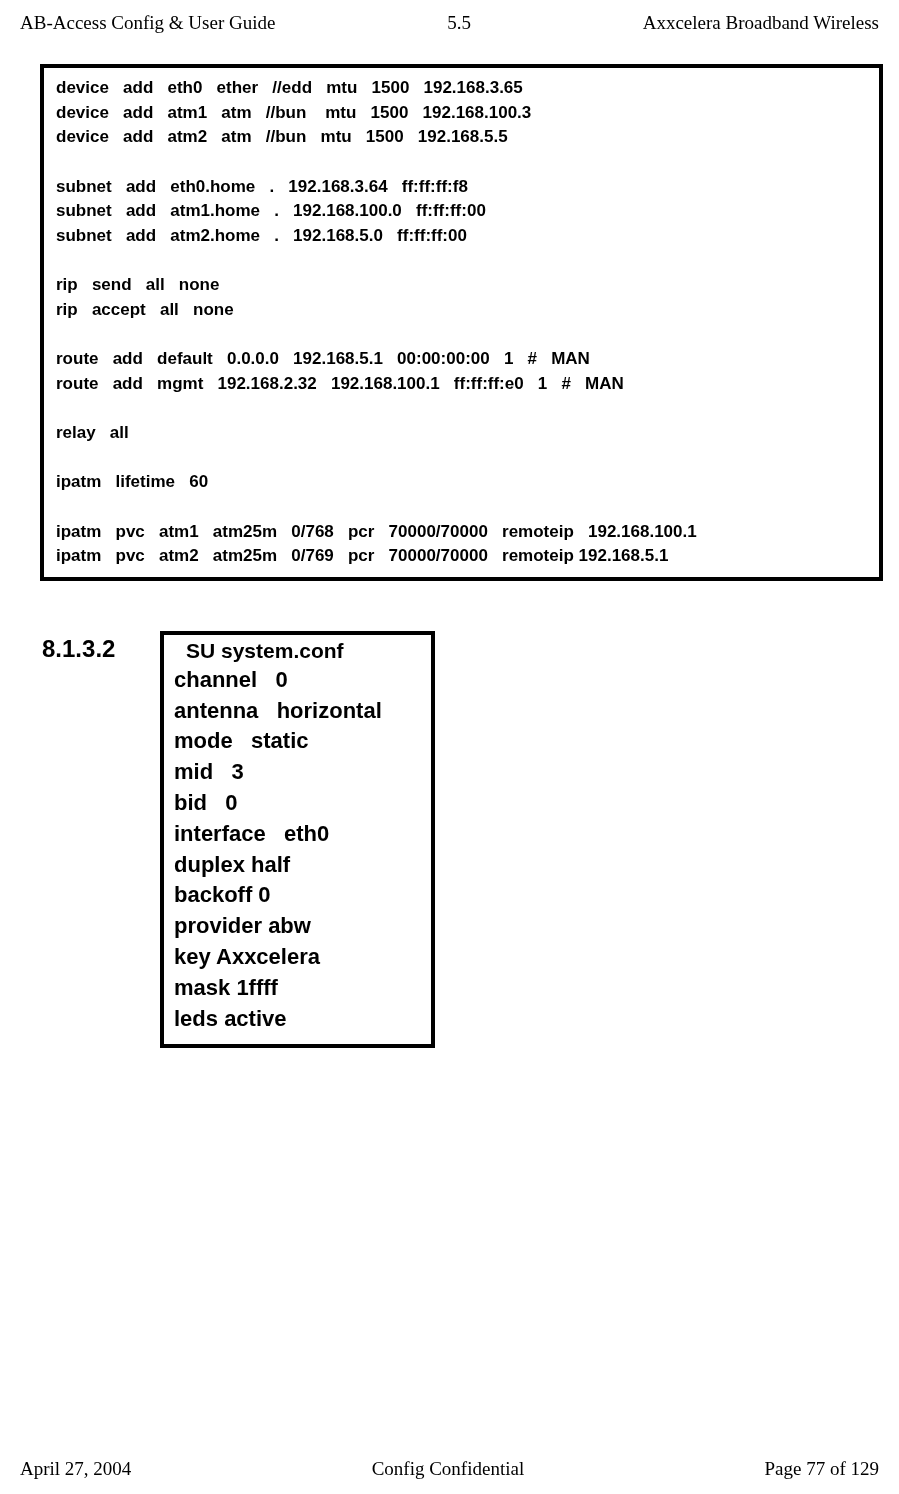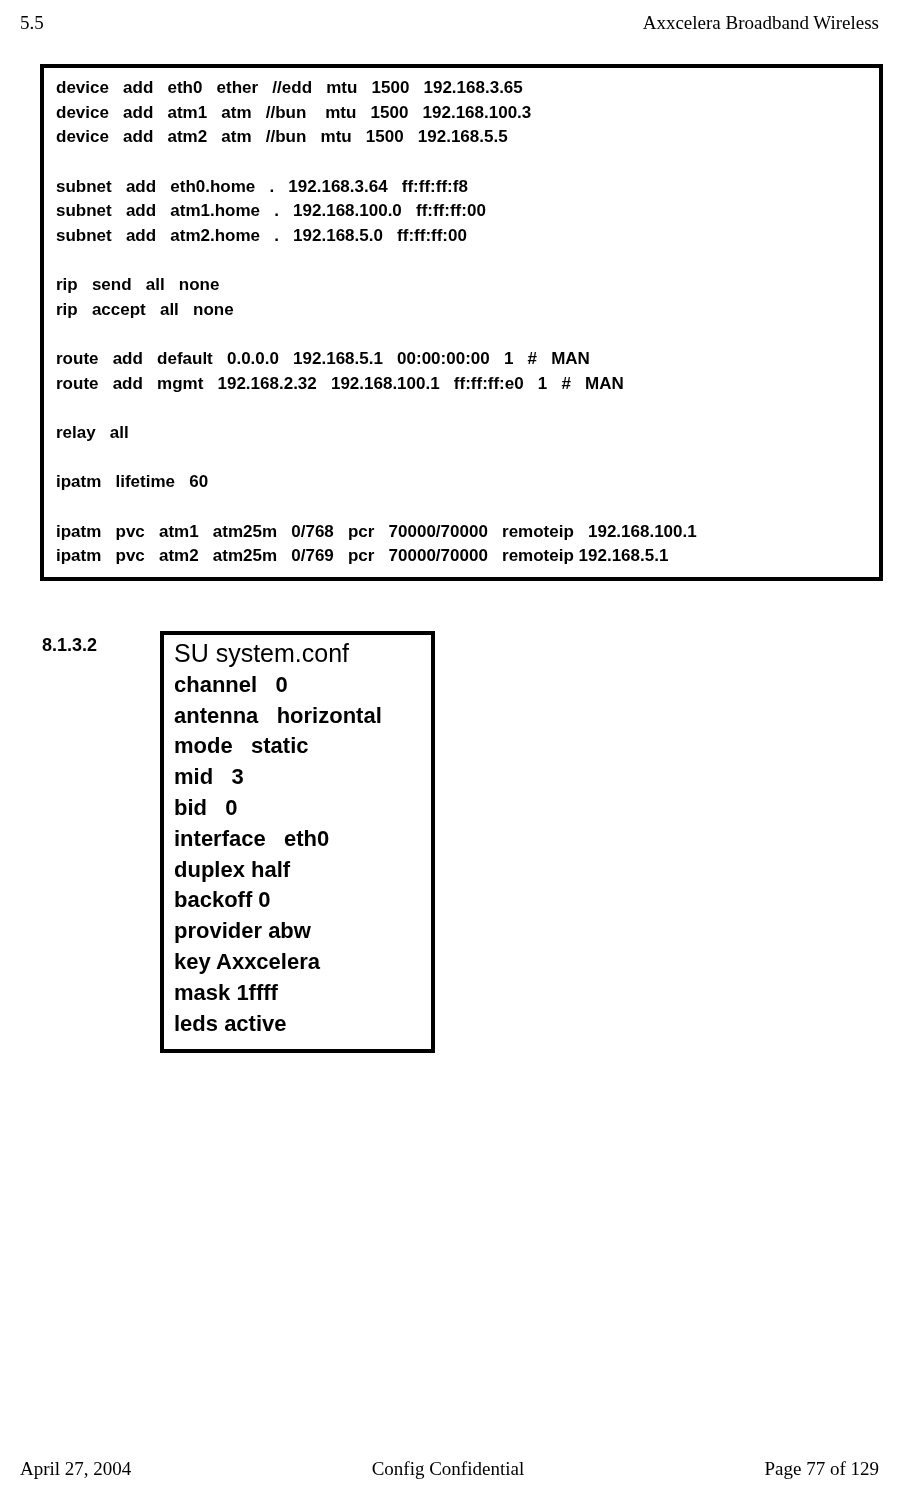--- a/index.html
+++ b/index.html
@@ -37,35 +37,36 @@
       white-space: pre-wrap;
     }
     .section-row {
       display: flex;
       align-items: flex-start;
       margin-top: 50px;
     }
     .section-num {
       font-family: Arial, Helvetica, sans-serif;
       font-weight: bold;
-      font-size: 18px;
+      font-size: 24px;
       width: 120px;
       padding-left: 2px;
       padding-top: 4px;
     }
     .small-box {
       border: 4px solid #000;
       padding: 4px 10px 10px 10px;
       width: 275px;
     }
     .small-box-title {
       font-family: Arial, Helvetica, sans-serif;
-      font-weight: normal;
-      font-size: 25px;
+      font-weight: bold;
+      font-size: 21px;
       margin-bottom: 2px;
+      margin-left: 12px;
     }
     .small-box-body {
       font-family: Arial, Helvetica, sans-serif;
       font-weight: bold;
       font-size: 22px;
       line-height: 1.4;
       white-space: pre-wrap;
     }
     .footer {
       position: absolute;
@@ -75,20 +76,21 @@
       display: flex;
       justify-content: space-between;
       padding: 0 20px;
       font-size: 19px;
     }
   </style>
 </head>
 <body>
 
 <div class="header">
+  <span>AB-Access Config &amp; User Guide</span>
   <span class="center">5.5</span>
   <span>Axxcelera Broadband Wireless</span>
 </div>
 
 <div class="content-wrap">
   <div class="code-box">device   add   eth0   ether   //edd   mtu   1500   192.168.3.65
 device   add   atm1   atm   //bun    mtu   1500   192.168.100.3
 device   add   atm2   atm   //bun   mtu   1500   192.168.5.5
 
 subnet   add   eth0.home   .   192.168.3.64   ff:ff:ff:f8

